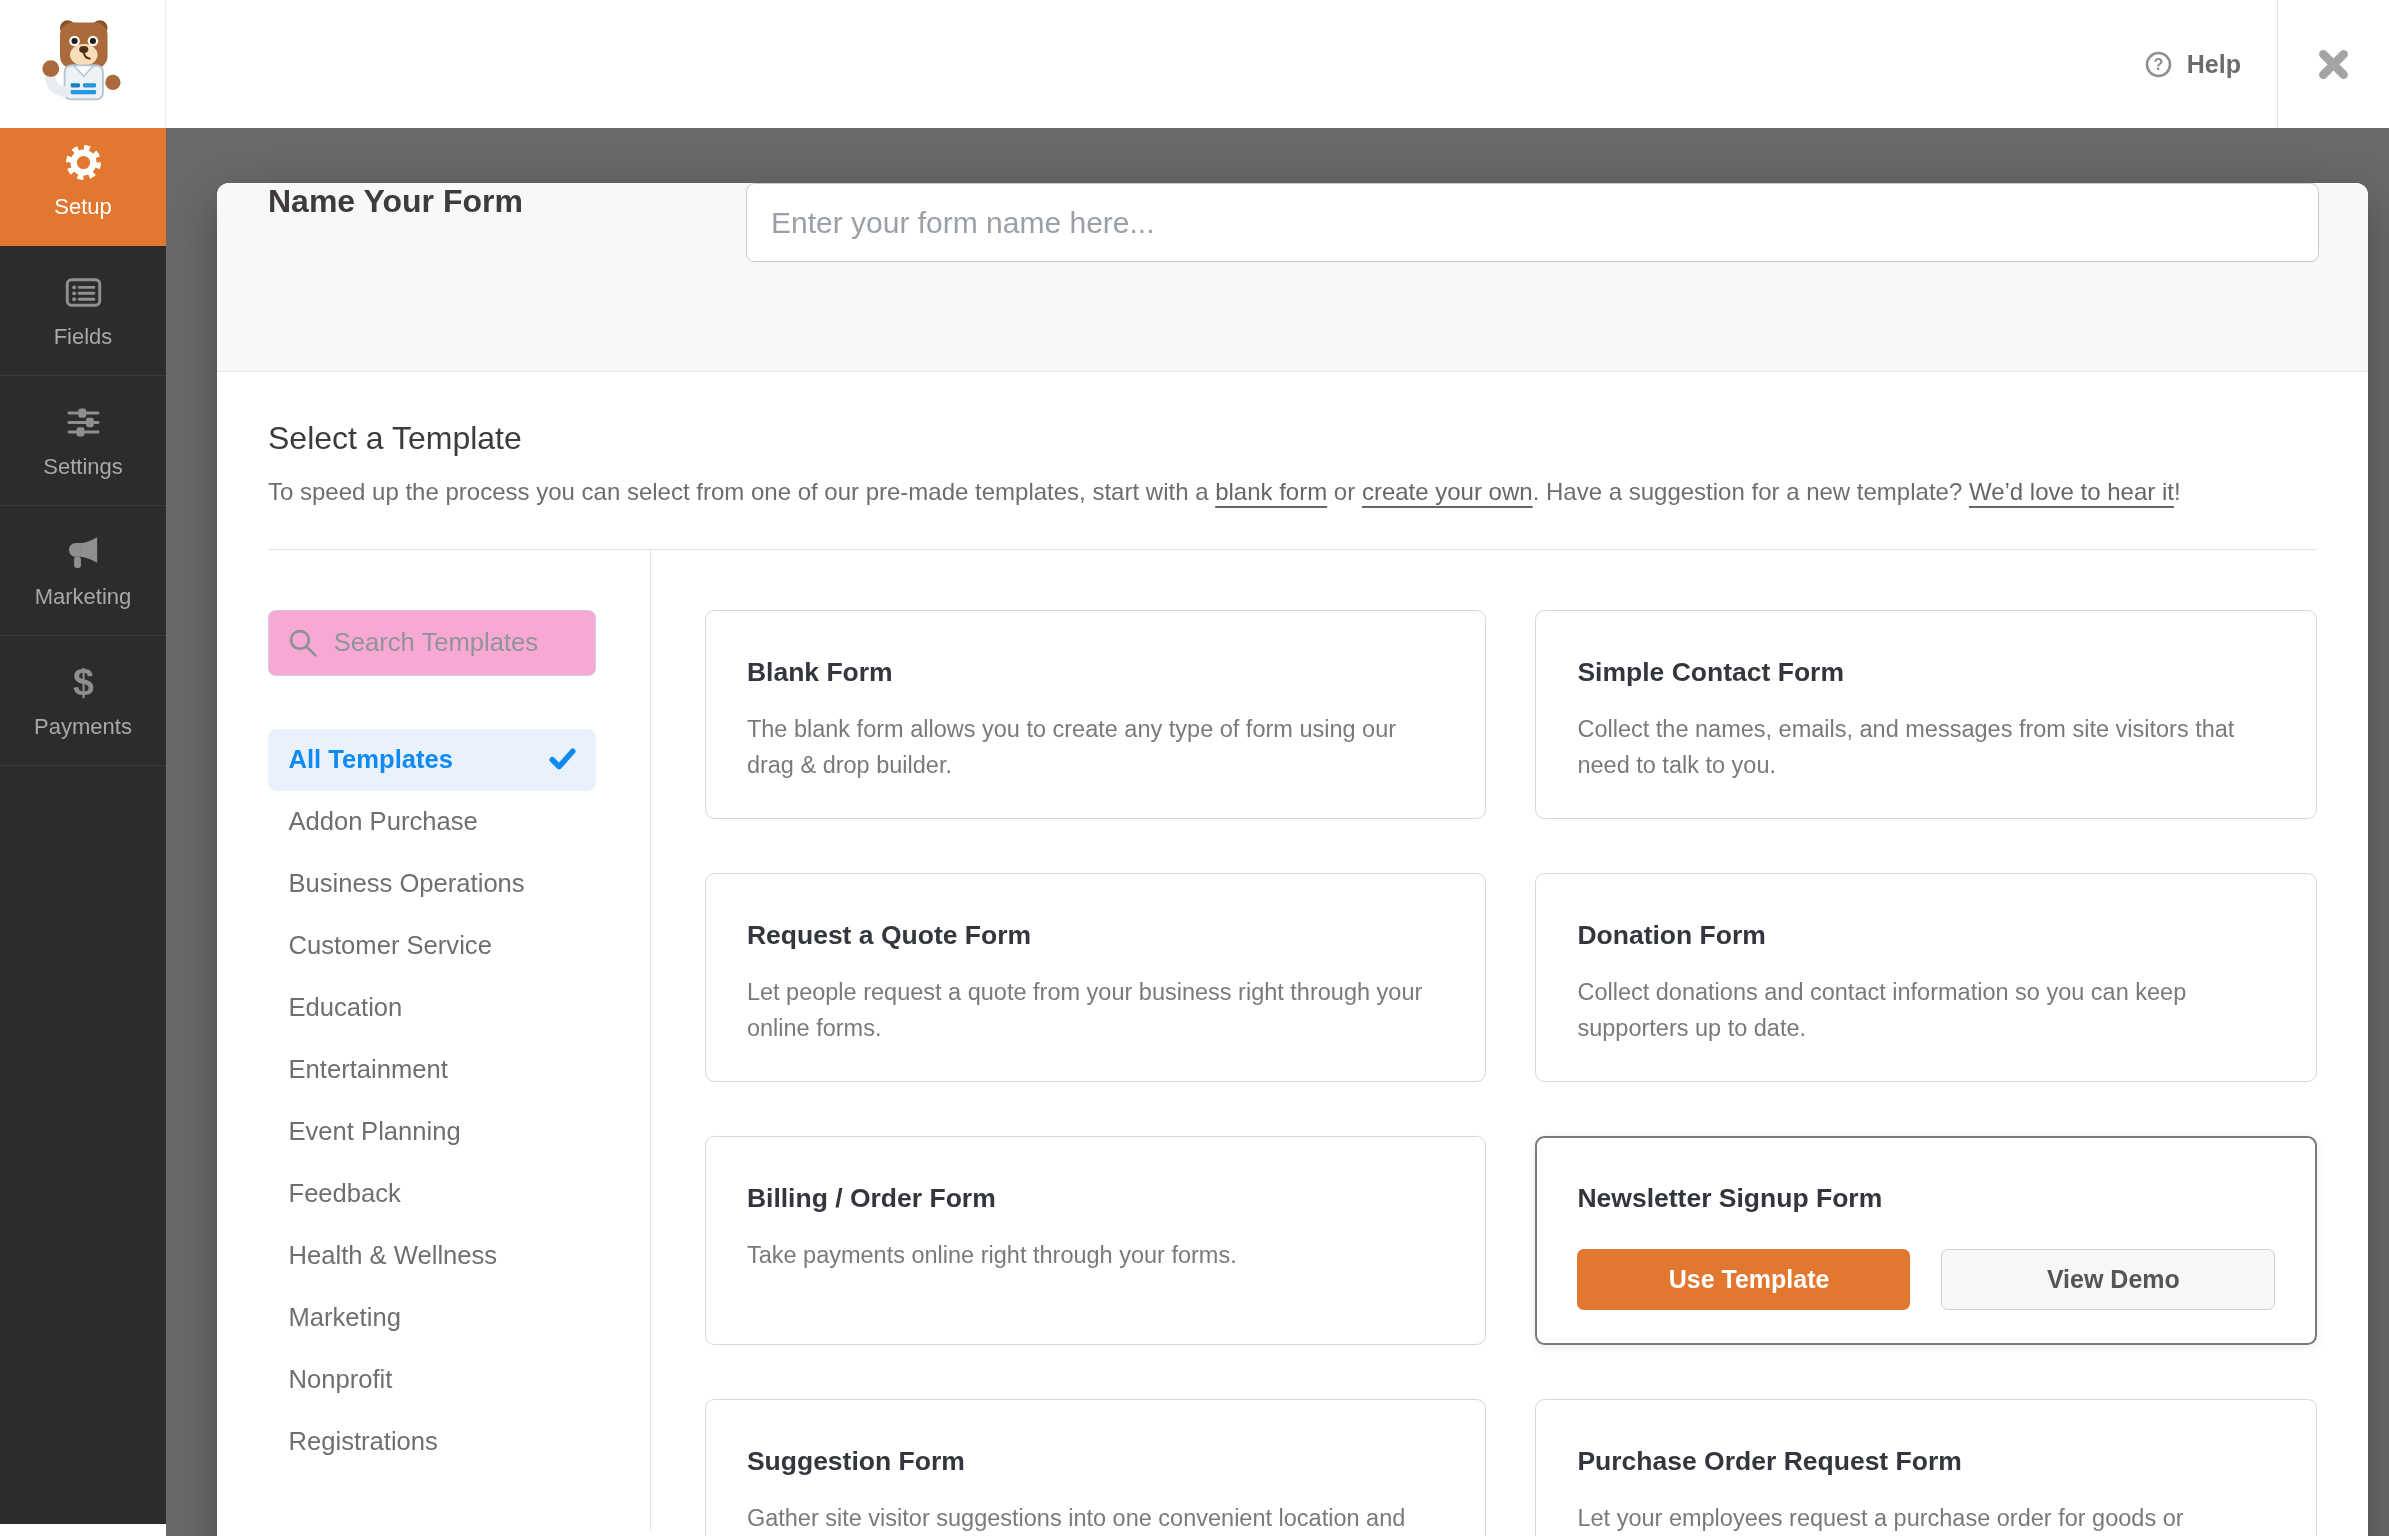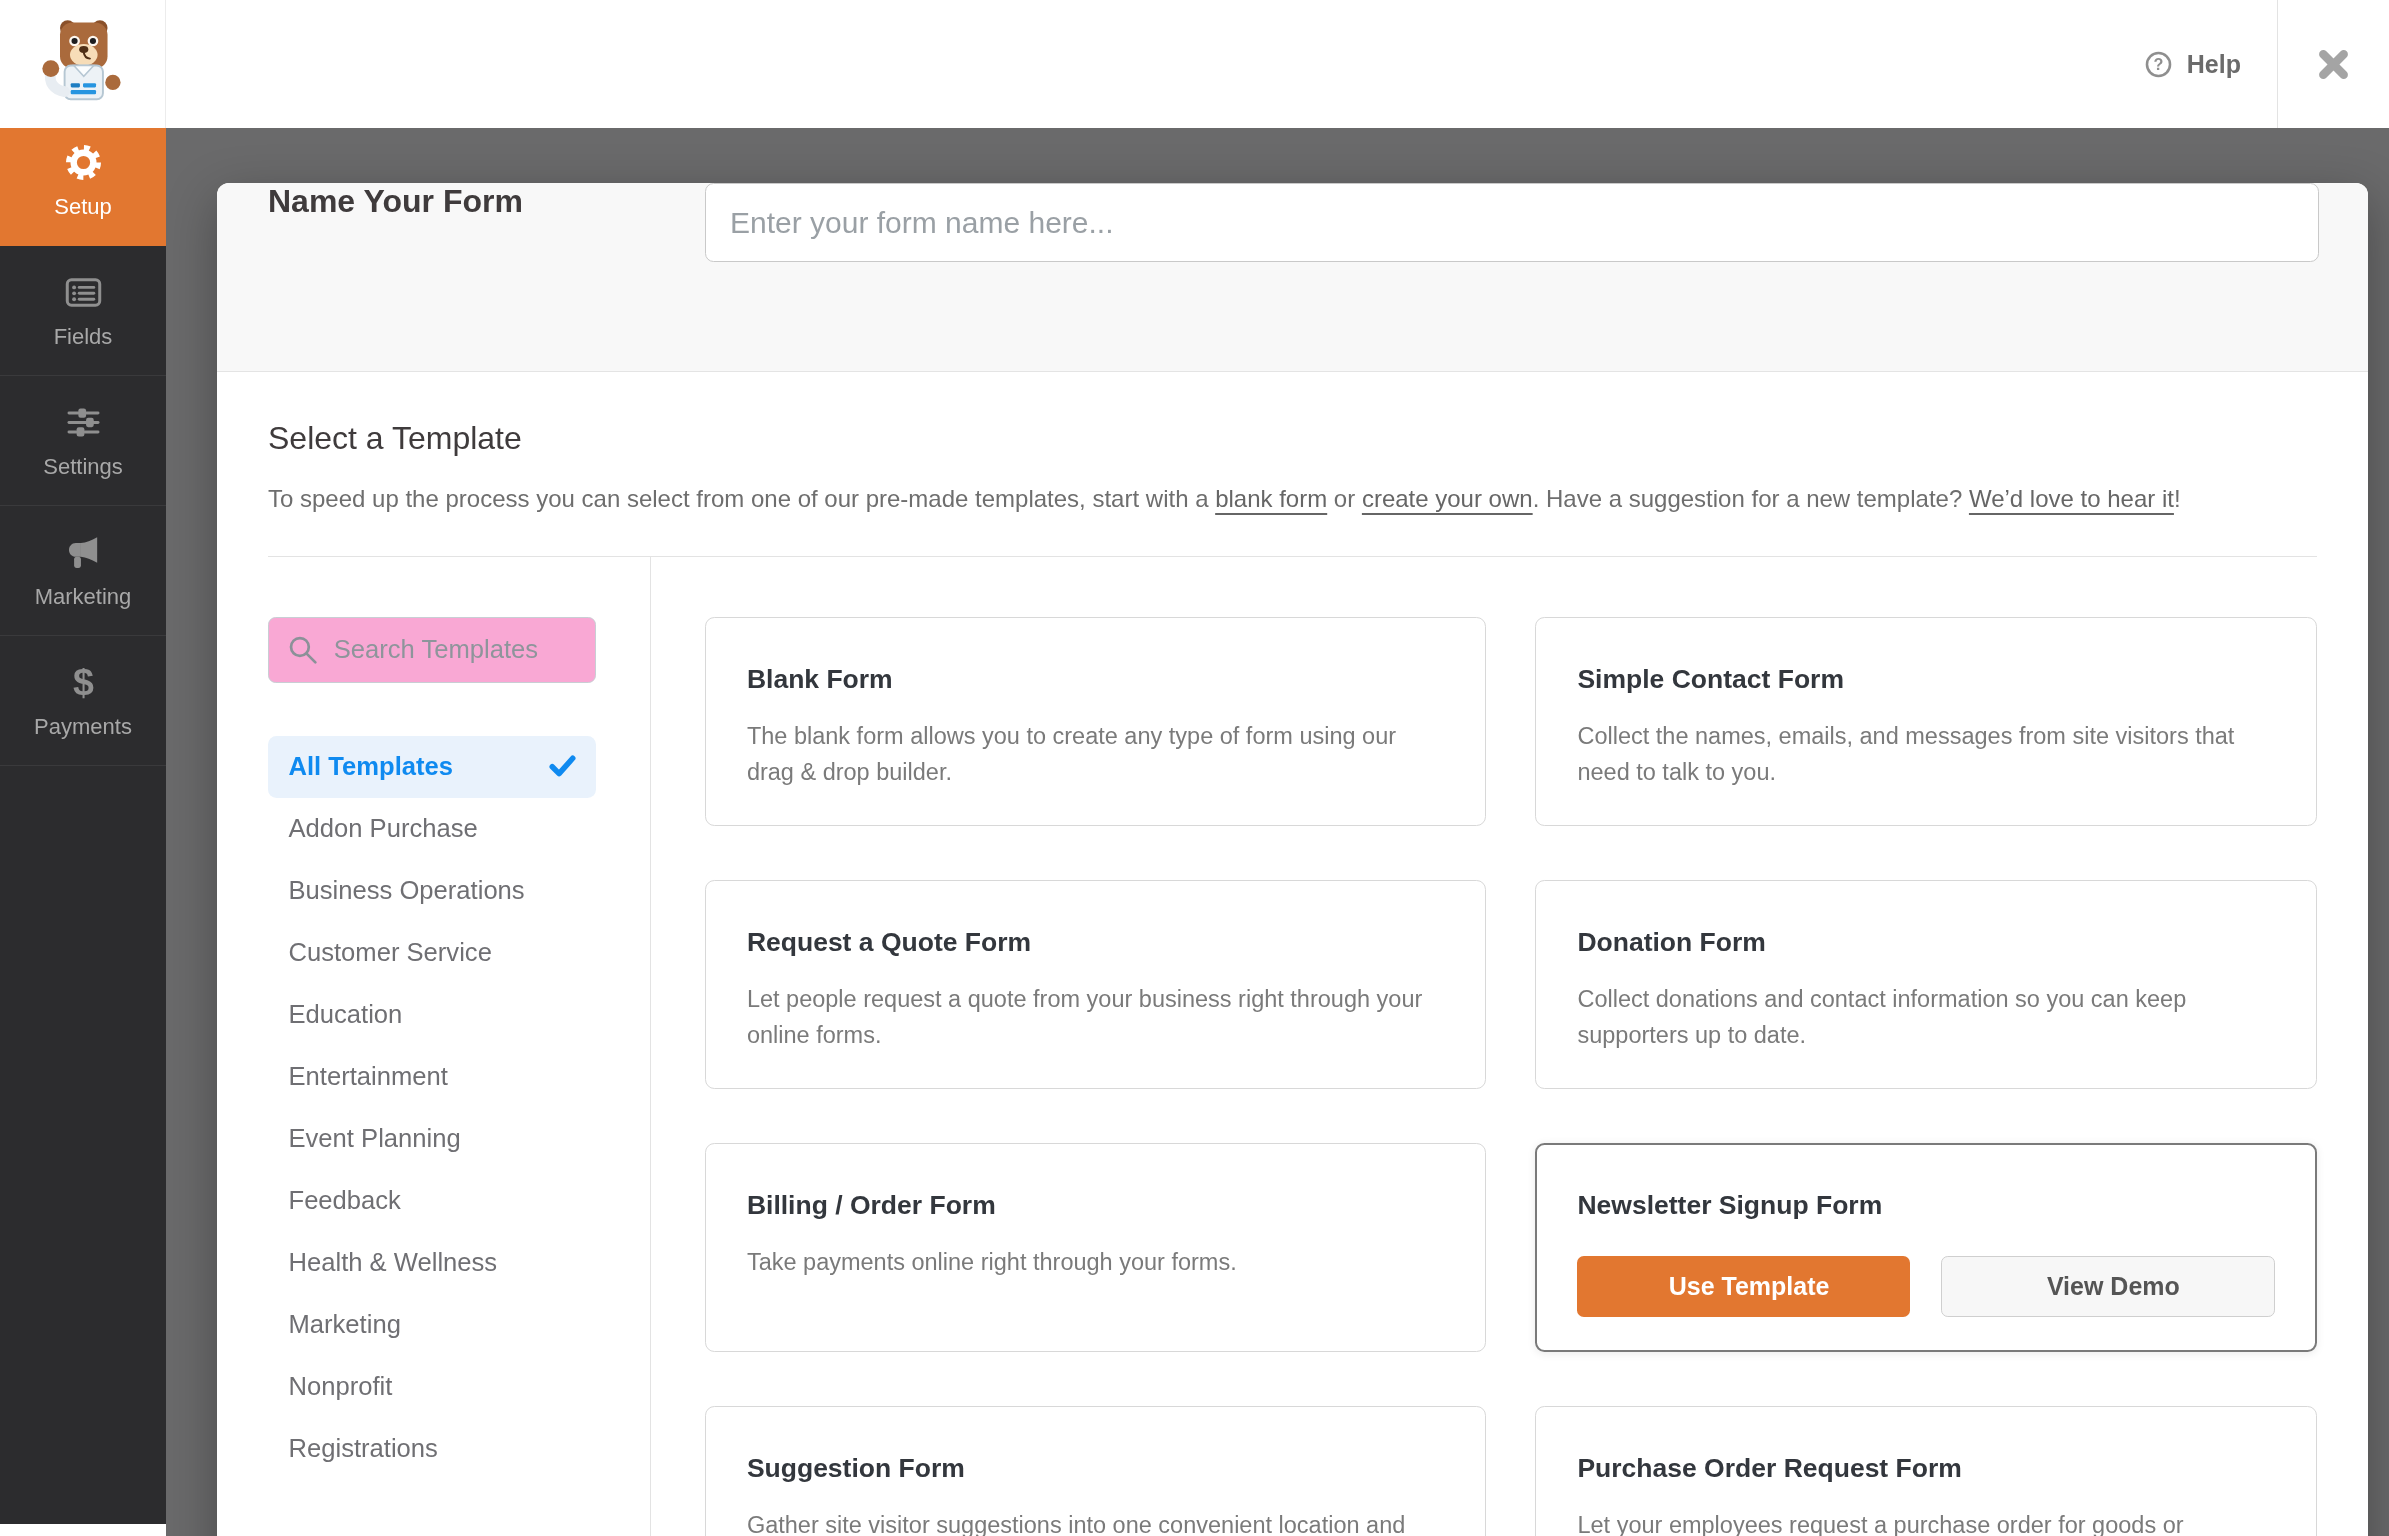--- a/index.html
+++ b/index.html
@@ -31,26 +31,26 @@
               background:#6a6a6b; overflow:hidden; }
   .modal { position:absolute; left:51px; top:55px; width:2151px; height:1630px;
            background:#fff; border-radius:12px; box-shadow:0 15.4px 51px rgba(0,0,0,.30); }
 
   .name-row { height:189px; background:#f8f8f8; border-bottom:0.9px solid #e4e4e4;
               border-radius:12px 12px 0 0; display:flex; align-items:flex-start;
               padding:0 49px 0 51px; }
   .name-row h1 { font-size:32px; font-weight:700; color:#3f3b3c; width:437px; flex:none; }
   .name-input { flex:1; height:79px; border:1.7px solid #c9c9c9; border-radius:8.5px;
                 background:#fff; font-size:30px; padding:8px 24px; color:#333;
-                font-family:"Liberation Sans", sans-serif; }
+                font-family:"Liberation Sans", sans-serif;margin-left:41px; }
   .name-input::placeholder { color:#9aa0a5; }
 
   .content { padding:48px 51px 0; }
   .content h2 { font-size:32px; font-weight:400; color:#3f3b3c; }
-  .desc { margin-top:24px; font-size:24px; color:#6e6e6e; line-height:1.5; }
+  .desc { margin-top:17px; font-size:24px; color:#6e6e6e; line-height:1.5; }
   .desc a { color:#666; text-decoration:underline; text-underline-offset:6px; cursor:pointer; }
   .hdivider { height:0.9px; background:#e3e3e3; margin-top:39px; }
 
   .body-cols { display:flex; align-items:flex-start; }
   .left-col { width:328px; flex:none; }
   .vdiv { width:0.9px; background:#e3e3e3; height:981px; margin:0 54px; flex:none; }
 
   .search-box { margin-top:60px; height:66px; border:1.7px solid #c9ced4; border-radius:7.7px;
                 display:flex; align-items:center; background:#f9a8d4; }
   .search-box svg { margin-left:17px; flex:none; }

